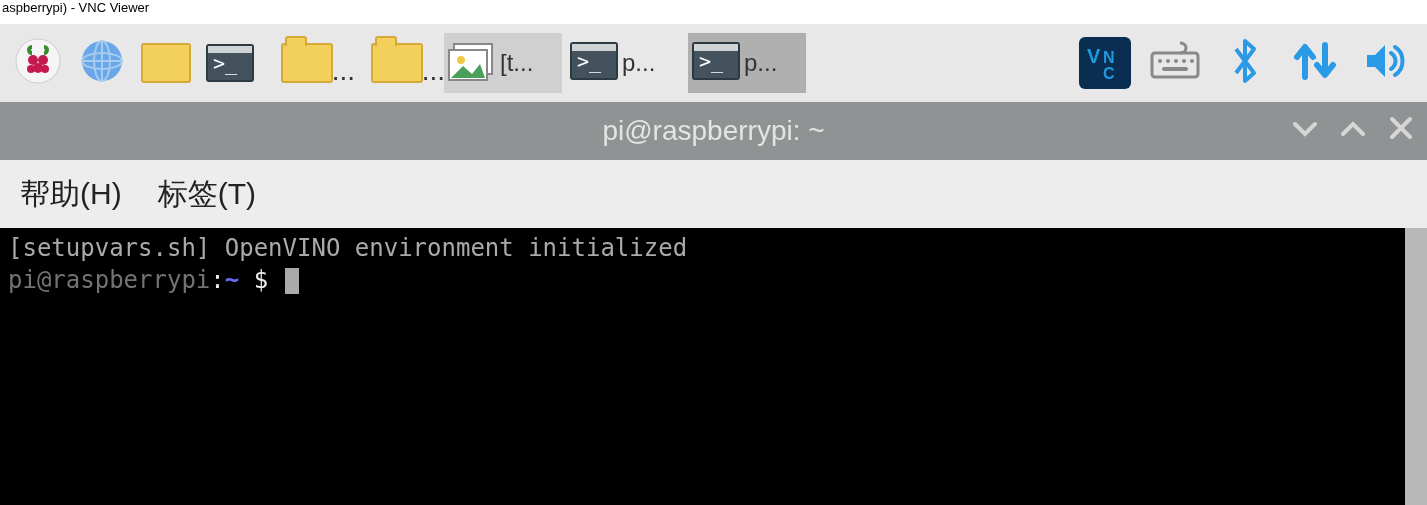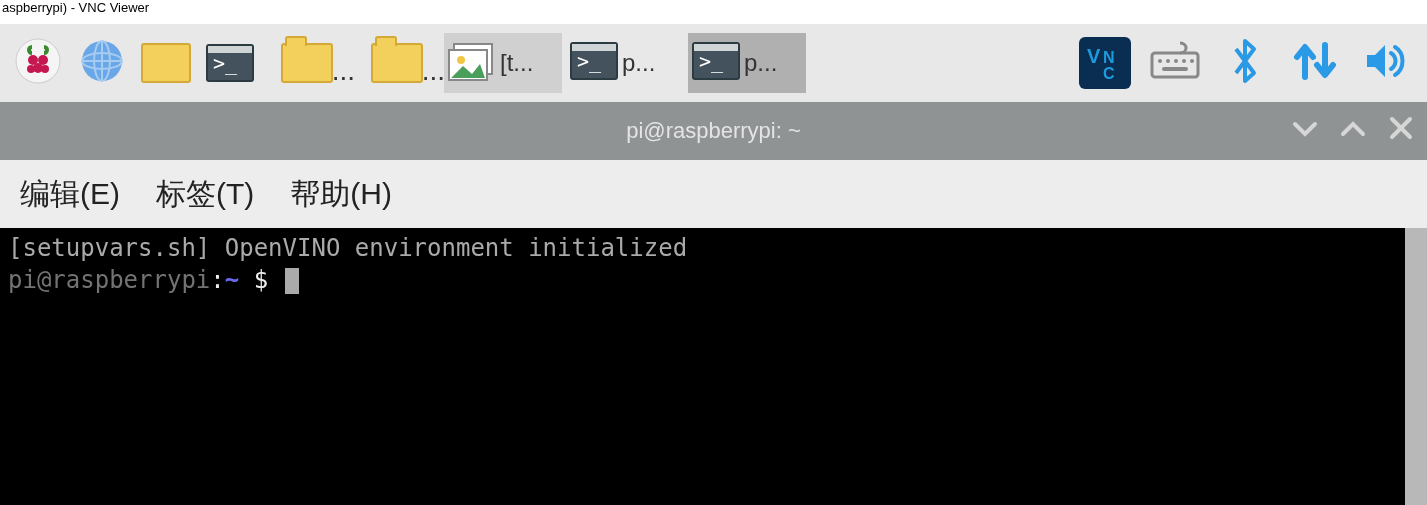--- a/index.html
+++ b/index.html
@@ -76,21 +76,21 @@
       cursor: pointer;
     }
     .titlebar {
       height: 58px;
       background: #8f9394;
       color: #e4e4e4;
       display: flex;
       align-items: center;
       justify-content: center;
       position: relative;
-      font-size: 22px;
+      font-size: 28px;
     }
     .titlebar-controls {
       position: absolute;
       right: 12px;
       display: flex;
       gap: 20px;
       align-items: center;
     }
     .titlebar-btn {
       color: #d6d6d6;
@@ -365,23 +365,22 @@
     </span>
     <span class="titlebar-btn">
       <svg width="28" height="28" viewBox="0 0 28 28">
         <path d="M5 5 L23 23 M23 5 L5 23" stroke="currentColor" stroke-width="4" stroke-linecap="round"></path>
       </svg>
     </span>
   </div>
 </div>
 
 <div class="menubar">
-  <span class="menubar-item">编辑(E)</span>
+  <span class="menubar-item">帮助(H)</span>
   <span class="menubar-item">标签(T)</span>
-  <span class="menubar-item">帮助(H)</span>
 </div>
 
 <div class="terminal-wrap">
   <div class="terminal">
     <div class="gray">[setupvars.sh] OpenVINO environment initialized</div>
     <div>
       <span class="green">pi@raspberrypi</span><span class="white">:</span><span class="blue">~</span><span class="white"> $ </span><span class="cursor"></span>
     </div>
   </div>
   <div class="scrollbar">

